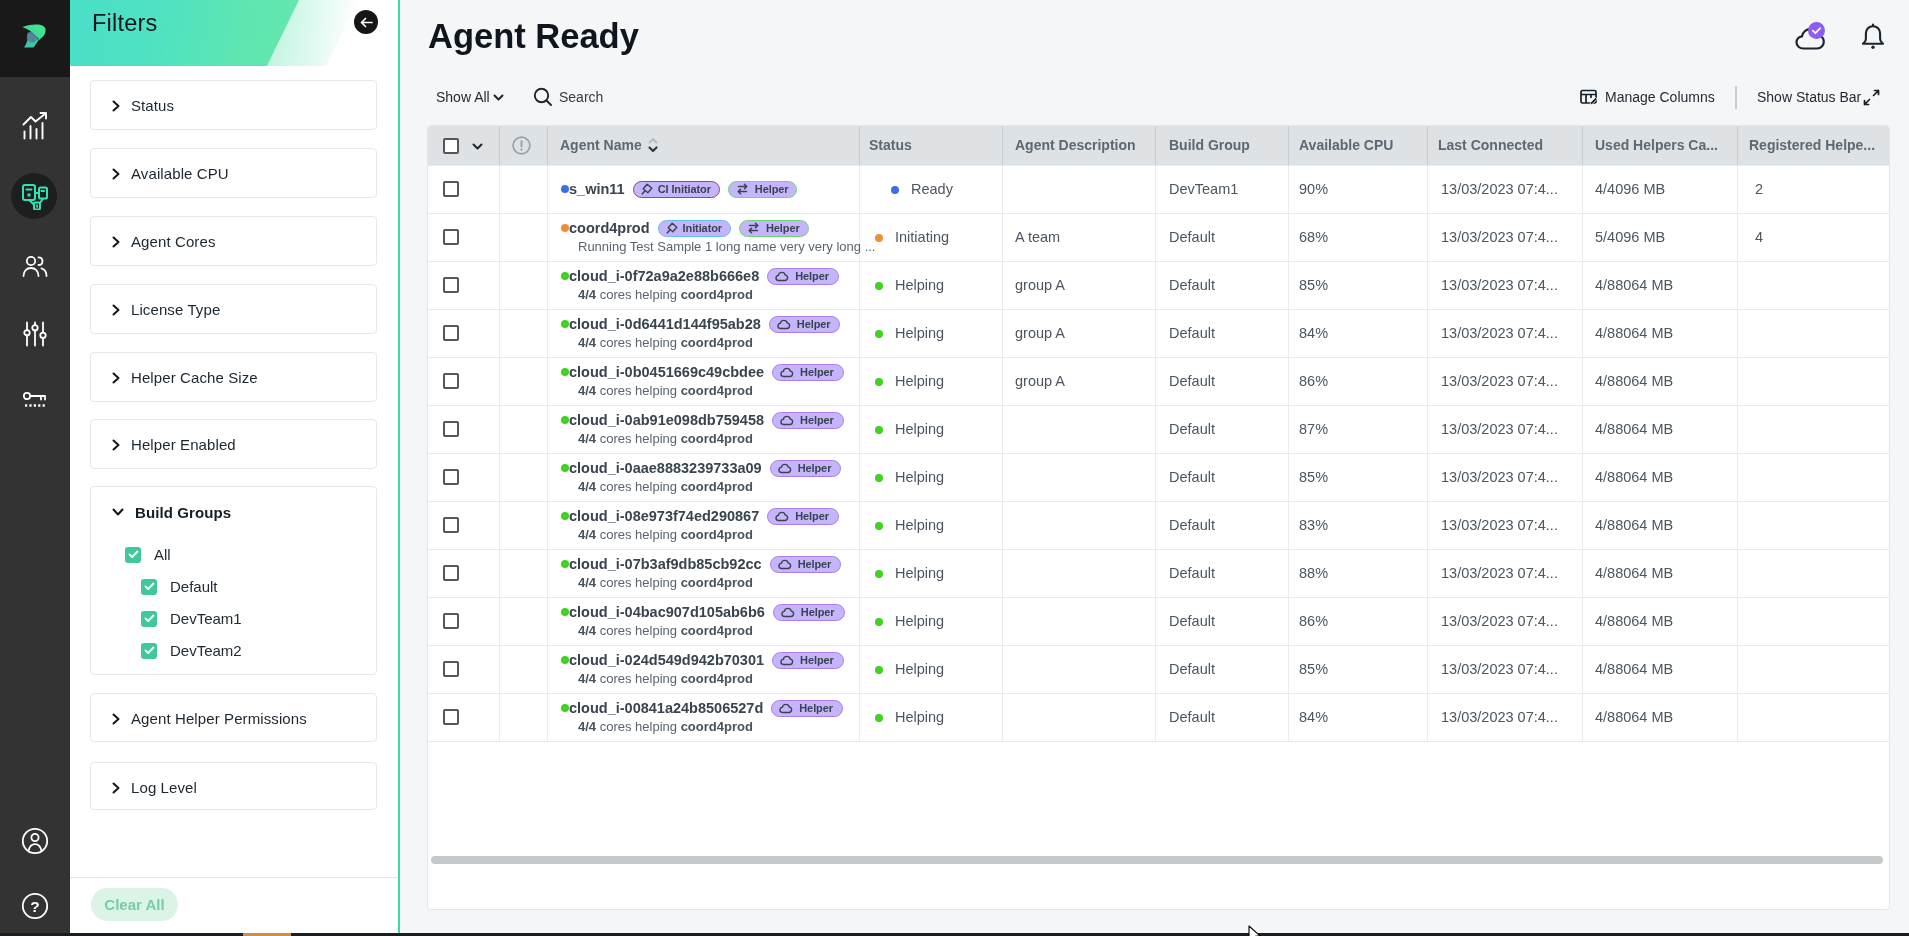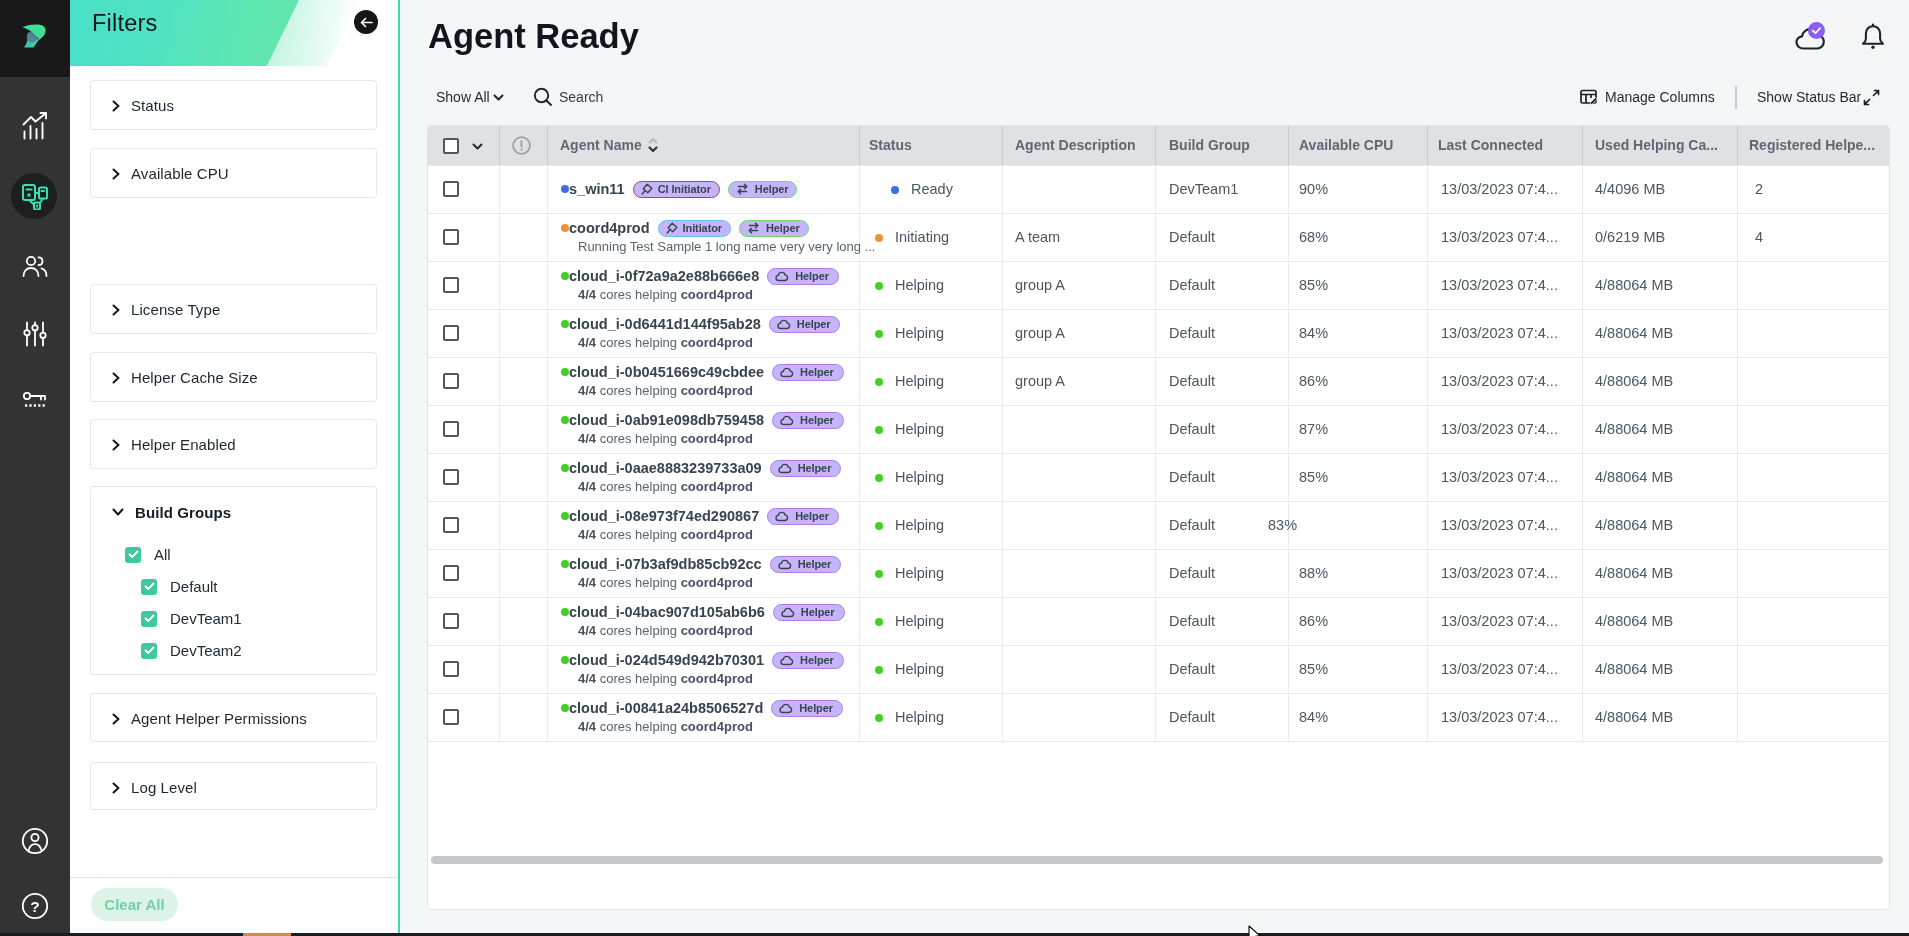--- a/index.html
+++ b/index.html
@@ -164,20 +164,30 @@
 <div class="fcard" style="top:148px;height:50px">
       <div class="row">
         <span class="chev">
           <svg width="8" height="12" viewBox="0 0 8 12" fill="none">
             <path d="M1.5 1.5 L6.5 6 L1.5 10.5" stroke="#10171d" stroke-width="2" stroke-linecap="round" stroke-linejoin="round"></path>
           </svg>
         </span>
         <span class="t">Available CPU</span>
       </div>
     </div>
+<div class="fcard" style="top:216px;height:50px">
+      <div class="row">
+        <span class="chev">
+          <svg width="8" height="12" viewBox="0 0 8 12" fill="none">
+            <path d="M1.5 1.5 L6.5 6 L1.5 10.5" stroke="#10171d" stroke-width="2" stroke-linecap="round" stroke-linejoin="round"></path>
+          </svg>
+        </span>
+        <span class="t">Agent Cores</span>
+      </div>
+    </div>
 <div class="fcard" style="top:284px;height:50px">
       <div class="row">
         <span class="chev">
           <svg width="8" height="12" viewBox="0 0 8 12" fill="none">
             <path d="M1.5 1.5 L6.5 6 L1.5 10.5" stroke="#10171d" stroke-width="2" stroke-linecap="round" stroke-linejoin="round"></path>
           </svg>
         </span>
         <span class="t">License Type</span>
       </div>
     </div>
@@ -316,21 +326,21 @@
     </svg>
   </div>
 <div id="card">
 <div id="thead"></div>
 <div class="hcell" style="left:132px">Agent Name</div>
 <div class="hcell" style="left:441px">Status</div>
 <div class="hcell" style="left:587px">Agent Description</div>
 <div class="hcell" style="left:741px">Build Group</div>
 <div class="hcell" style="left:871px">Available CPU</div>
 <div class="hcell" style="left:1010px">Last Connected</div>
-<div class="hcell" style="left:1167px">Used Helping Ca...</div>
+<div class="hcell" style="left:1167px">Used Helpers Ca...</div>
 <div class="hcell" style="left:1321px">Registered Helpe...</div>
 <div class="abs" style="left:219px;top:11px">
       <svg width="12" height="16" viewBox="0 0 12 16" fill="none">
         <path d="M2.5 5.5 L6 2 L9.5 5.5" stroke="#b3bac0" stroke-width="1.8" stroke-linecap="round" stroke-linejoin="round"></path>
         <path d="M2.5 10.5 L6 14 L9.5 10.5" stroke="#2f3a44" stroke-width="2.2" stroke-linecap="round" stroke-linejoin="round"></path>
       </svg>
     </div>
 <div class="cb" style="left:15px;top:12px"></div>
 <div class="abs" style="left:44px;top:17px">
       <svg width="11" height="7" viewBox="0 0 11 7" fill="none">
@@ -409,21 +419,21 @@
             <path d="M2.5 3.5 H10.5 M8.5 1.3 L10.8 3.5 L8.5 5.7" stroke="#3a434c" stroke-width="1.5" stroke-linecap="round" stroke-linejoin="round"></path>
             <path d="M10.5 8.5 H2.5 M4.5 6.3 L2.2 8.5 L4.5 10.7" stroke="#3a434c" stroke-width="1.5" stroke-linecap="round" stroke-linejoin="round"></path>
           </svg>Helper</span>
       </div>
 <div class="sub" style="top:26px">Running Test Sample 1 long name very very long ...</div>
 <div class="celltxt" style="left:447px"><span class="dot do" style="margin-right:12px"></span>Initiating</div>
 <div class="celltxt" style="left:587px">A team</div>
 <div class="celltxt" style="left:741px">Default</div>
 <div class="celltxt" style="left:871px">68%</div>
 <div class="celltxt" style="left:1013px">13/03/2023 07:4...</div>
-<div class="celltxt" style="left:1167px">0/6219 MB</div>
+<div class="celltxt" style="left:1167px">5/4096 MB</div>
 <div class="celltxt" style="left:1327px">4</div>
 </div>
 <div class="trow" style="top:135px">
 <div class="cb"></div>
 <div class="nwrap" style="top:4px;height:22px">
         <span class="dot dg"></span>
         <span class="nm">cloud_i-0f72a9a2e88b666e8</span>
         <span class="pill p-cl" style="padding-right:9px"><svg width="14" height="11" viewBox="0 0 14 11" fill="none" style="margin-right:6px">
             <path d="M4 9.5 C2.3 9.5 1 8.4 1 6.9 C1 5.6 2 4.6 3.3 4.4 C3.6 2.7 5 1.4 6.8 1.4 C8.5 1.4 9.9 2.5 10.3 4.1 C11.6 4.2 12.6 5.3 12.6 6.6 C12.6 8.2 11.4 9.5 9.7 9.5 Z" stroke="#3a434c" stroke-width="1.4" stroke-linejoin="round"></path>
           </svg>Helper</span>
@@ -507,21 +517,21 @@
 <div class="nwrap" style="top:4px;height:22px">
         <span class="dot dg"></span>
         <span class="nm">cloud_i-08e973f74ed290867</span>
         <span class="pill p-cl" style="padding-right:9px"><svg width="14" height="11" viewBox="0 0 14 11" fill="none" style="margin-right:6px">
             <path d="M4 9.5 C2.3 9.5 1 8.4 1 6.9 C1 5.6 2 4.6 3.3 4.4 C3.6 2.7 5 1.4 6.8 1.4 C8.5 1.4 9.9 2.5 10.3 4.1 C11.6 4.2 12.6 5.3 12.6 6.6 C12.6 8.2 11.4 9.5 9.7 9.5 Z" stroke="#3a434c" stroke-width="1.4" stroke-linejoin="round"></path>
           </svg>Helper</span>
       </div>
 <div class="sub" style="top:26px"><b>4/4</b> cores helping <b>coord4prod</b></div>
 <div class="celltxt" style="left:447px"><span class="dot dg" style="margin-right:12px"></span>Helping</div>
 <div class="celltxt" style="left:741px">Default</div>
-<div class="celltxt" style="left:840px">83%</div>
+<div class="celltxt" style="left:871px">83%</div>
 <div class="celltxt" style="left:1013px">13/03/2023 07:4...</div>
 <div class="celltxt" style="left:1167px">4/88064 MB</div>
 </div>
 <div class="trow" style="top:423px">
 <div class="cb"></div>
 <div class="nwrap" style="top:4px;height:22px">
         <span class="dot dg"></span>
         <span class="nm">cloud_i-07b3af9db85cb92cc</span>
         <span class="pill p-cl" style="padding-right:9px"><svg width="14" height="11" viewBox="0 0 14 11" fill="none" style="margin-right:6px">
             <path d="M4 9.5 C2.3 9.5 1 8.4 1 6.9 C1 5.6 2 4.6 3.3 4.4 C3.6 2.7 5 1.4 6.8 1.4 C8.5 1.4 9.9 2.5 10.3 4.1 C11.6 4.2 12.6 5.3 12.6 6.6 C12.6 8.2 11.4 9.5 9.7 9.5 Z" stroke="#3a434c" stroke-width="1.4" stroke-linejoin="round"></path>

